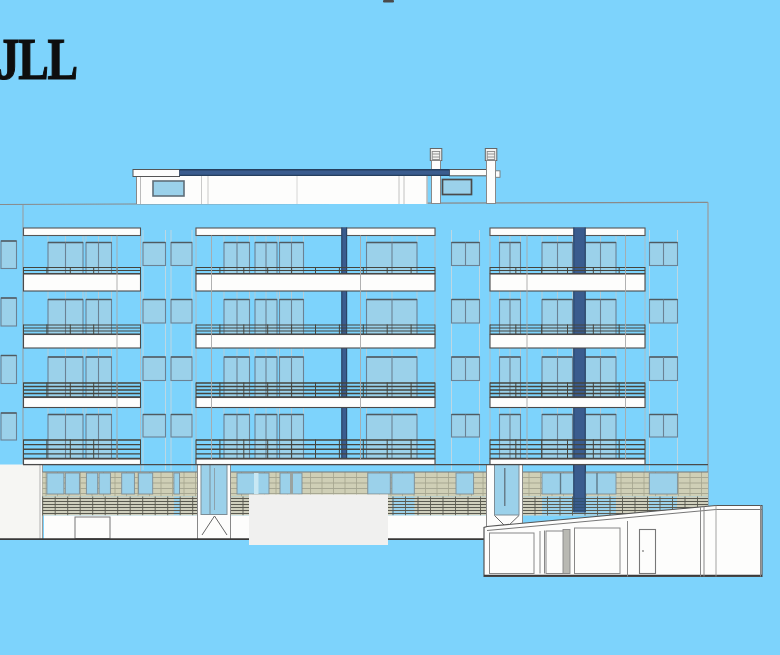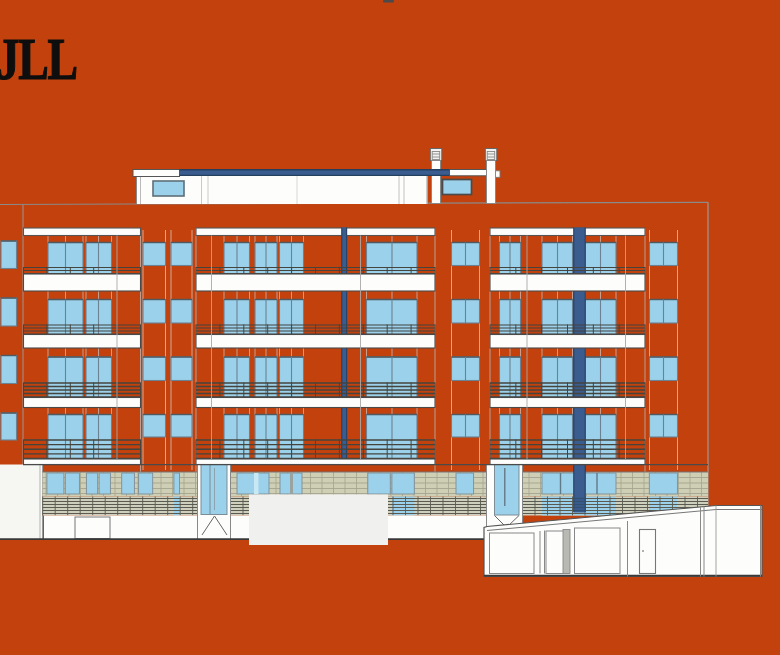--- a/index.html
+++ b/index.html
@@ -1,15 +1,15 @@
 <!DOCTYPE html>
 <html><head><meta charset="utf-8">
 <style>
 html,body{margin:0;padding:0;background:#ffffff;}
-#page{position:relative;width:780px;height:655px;background:#c2410c;overflow:hidden;}
+#page{position:relative;width:780px;height:655px;background:#7dd3fc;overflow:hidden;}
 svg{filter:blur(0.38px);}
 </style></head><body>
 <div id="page">
 <svg width="780" height="655" viewBox="0 0 780 655">
 
 <text x="0" y="0" transform="translate(-3.5,78.5) scale(0.775,1)" font-family="Liberation Serif, serif" font-weight="bold" font-size="59" fill="#0e0e0e" stroke="#0e0e0e" stroke-width="1.2" letter-spacing="-1.5">JLL</text>
 
 <rect x="383" y="0" width="11" height="2.5" fill="#4a4a4a" rx="1"></rect>
 
 <path d="M0,204.5 L133,204 L708,202.3" stroke="#8a8a8a" stroke-width="1.2" fill="none"></path>

